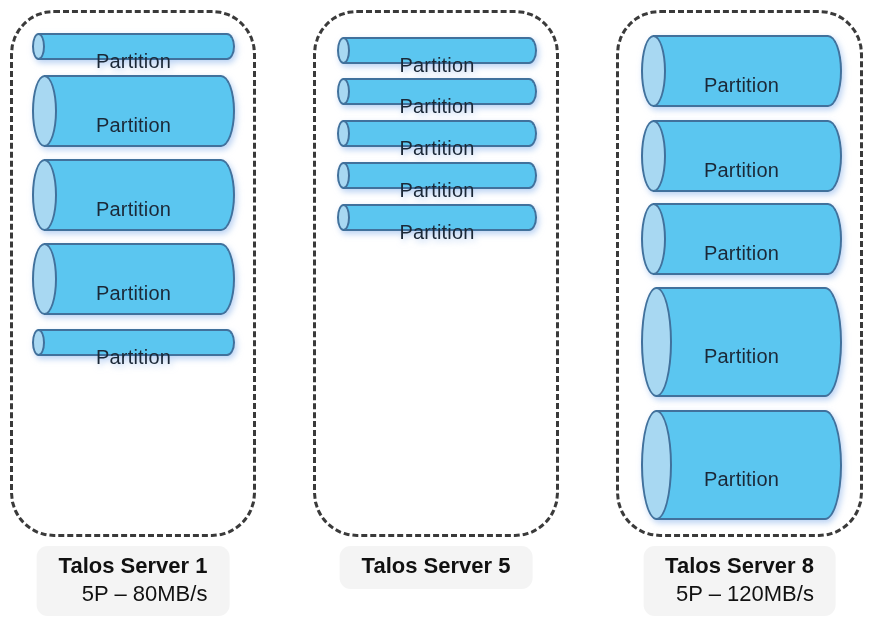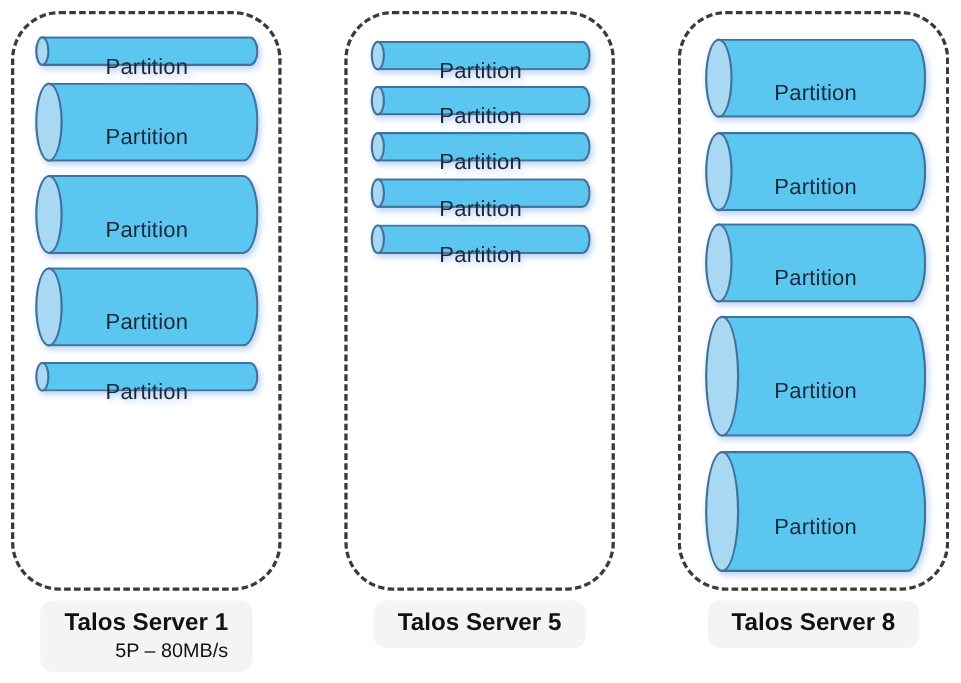--- a/index.html
+++ b/index.html
@@ -89,21 +89,21 @@
     position:absolute;top:546px;left:50%;
     transform:translateX(-50%);
     background:var(--label-background,#f4f4f4);
     border-radius:11px;
     padding:6px 22px 9px 22px;
     text-align:right;
     white-space:nowrap;
     color:var(--label-text,#111111);
   }
   .server-label .name{font-size:22px;font-weight:bold;line-height:1.25;}
-  .server-label .spec{font-size:18px;line-height:1.25;}
+  .server-label .spec{font-size:22px;line-height:1.25;}
 </style>
 </head>
 <body>
 
 <div class="canvas">
 
   <div class="column col1">
     <div class="server-box">
       <div class="cyl s">
         <div class="body"></div>
@@ -193,16 +193,17 @@
         <span class="lbl">Partition</span>
       </div>
       <div class="cyl xl">
         <div class="body"></div>
         <div class="cap"></div>
         <span class="lbl">Partition</span>
       </div>
     </div>
     <div class="server-label">
       <div class="name">Talos Server 8</div>
+      <div class="spec">5P – 120MB/s</div>
     </div>
   </div>
 
 </div>
 
 </body></html>

